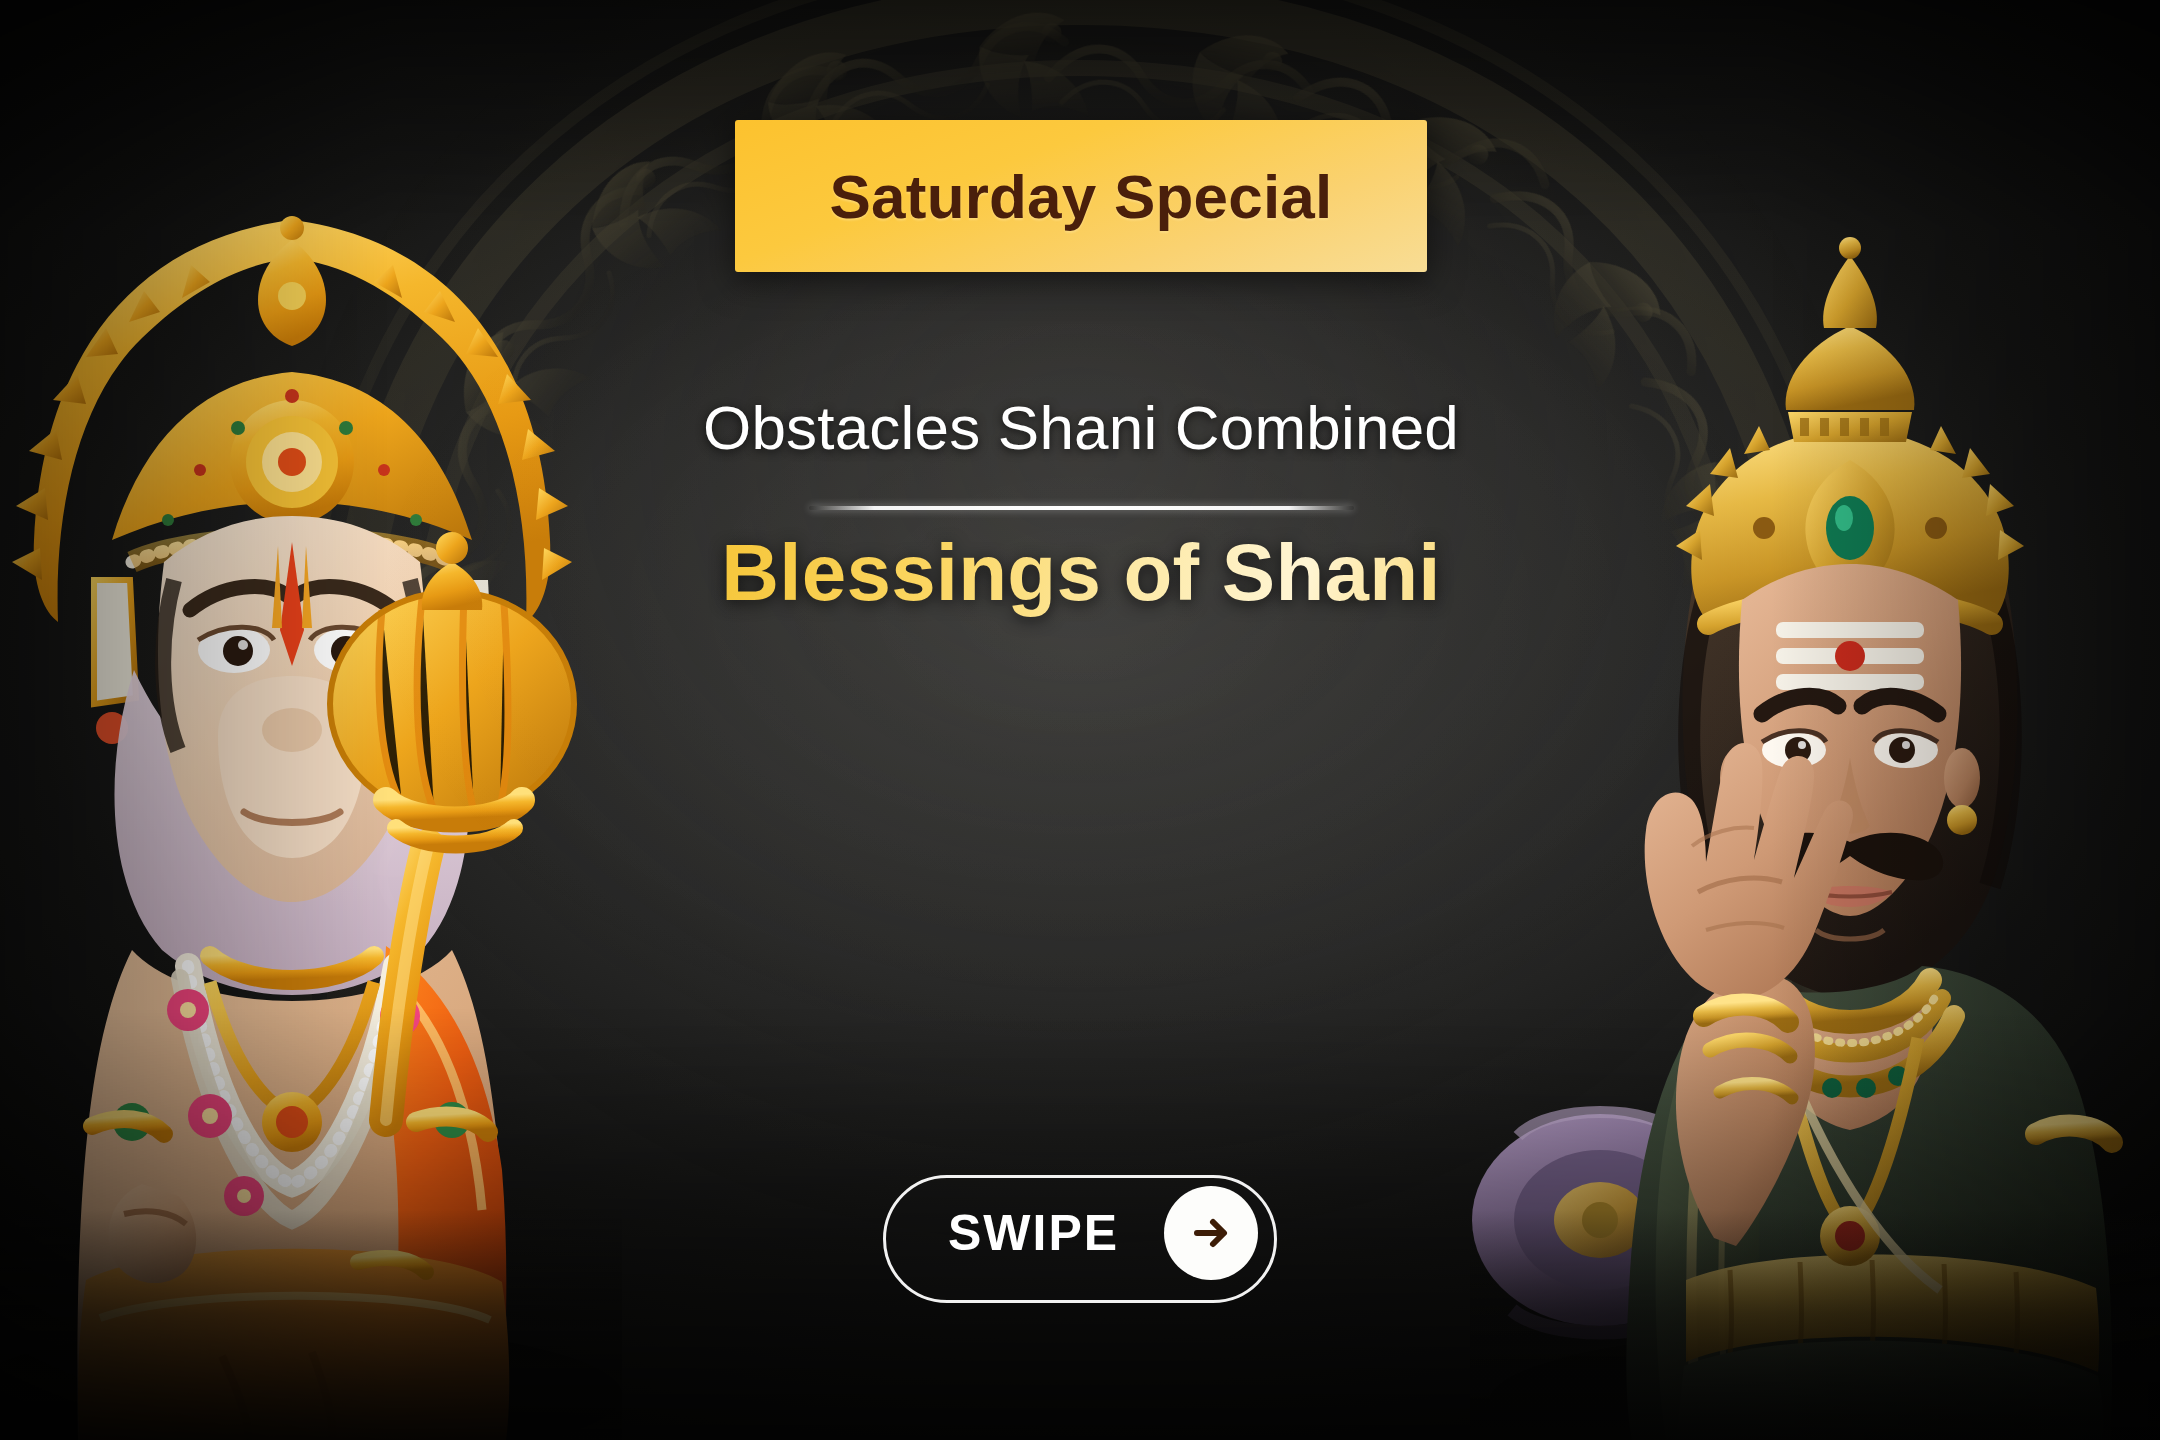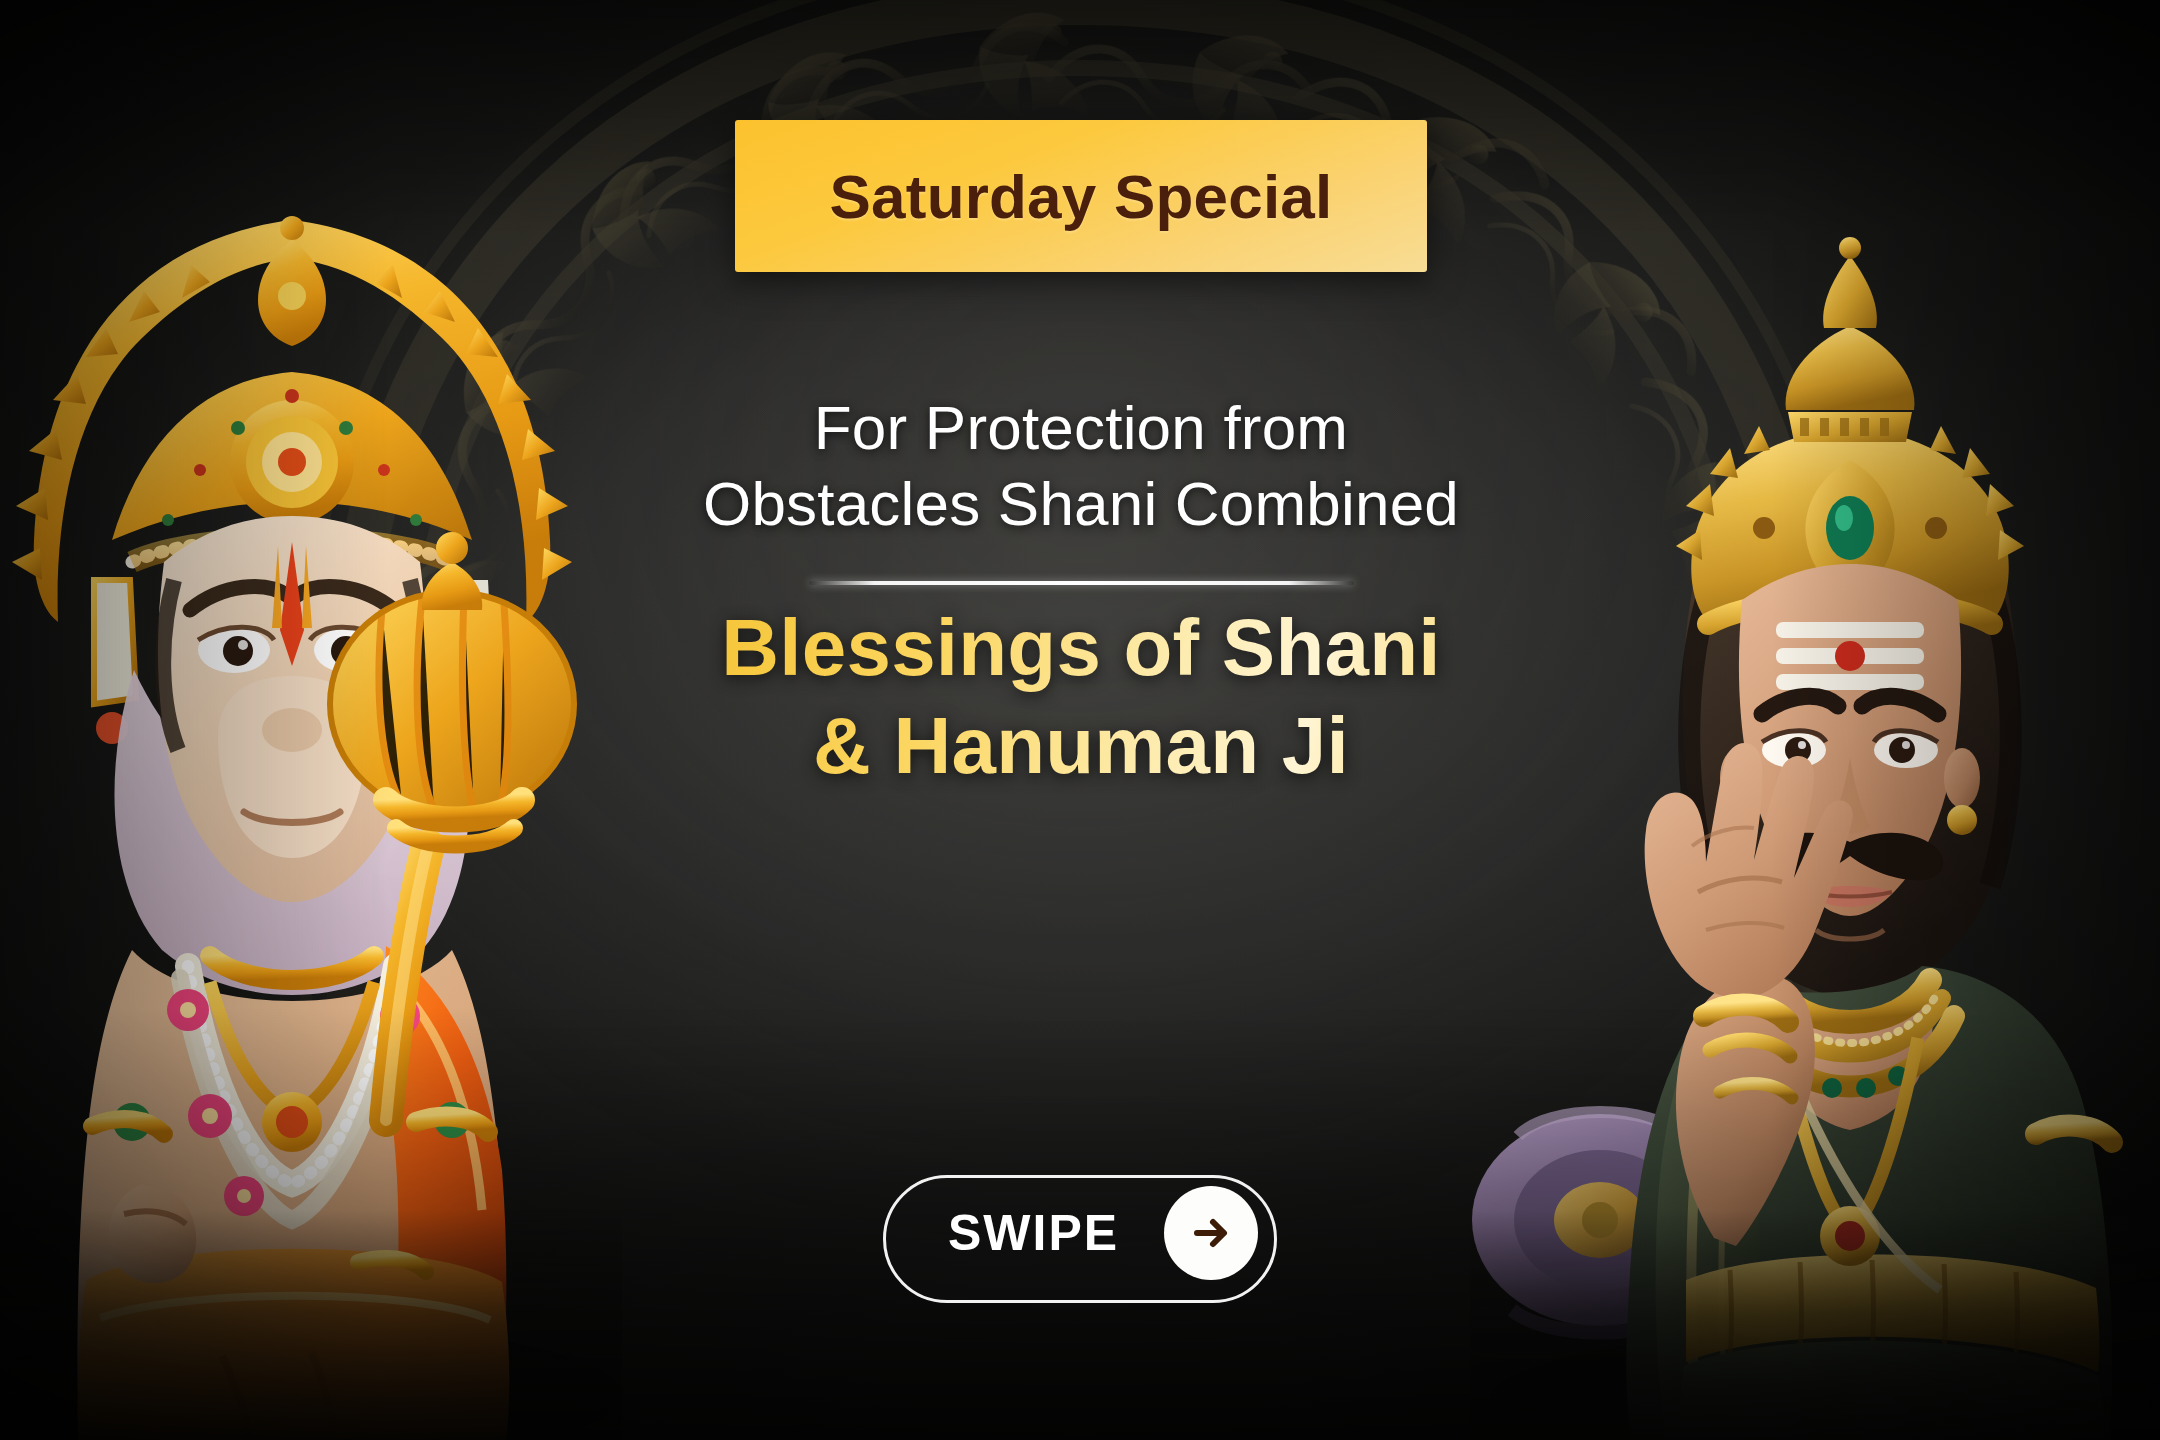--- a/index.html
+++ b/index.html
@@ -552,29 +552,27 @@
 
   <div class="vignette"></div>
 
   <div class="content">
 
     <div class="badge">
       <span class="badge-text">Saturday Special</span>
     </div>
 
     <div class="head-white">
-      <div>For Protection from</div>
       <div>Obstacles Shani Combined</div>
     </div>
 
     <div class="divider"></div>
 
     <div class="head-gold">
       <div>Blessings of Shani</div>
-      <div>&amp; Hanuman Ji</div>
     </div>
   </div>
 
   <div class="swipe">
     <span class="swipe-label">SWIPE</span>
     <span class="swipe-circle">
       <svg width="52" height="52" viewBox="0 0 52 52">
         <path d="M12 26 H38" stroke="#3d1d07" stroke-width="6" stroke-linecap="round" fill="none"></path>
         <path d="M28 15 L39 26 L28 37" stroke="#3d1d07" stroke-width="6" stroke-linecap="round" stroke-linejoin="round" fill="none"></path>
       </svg>

